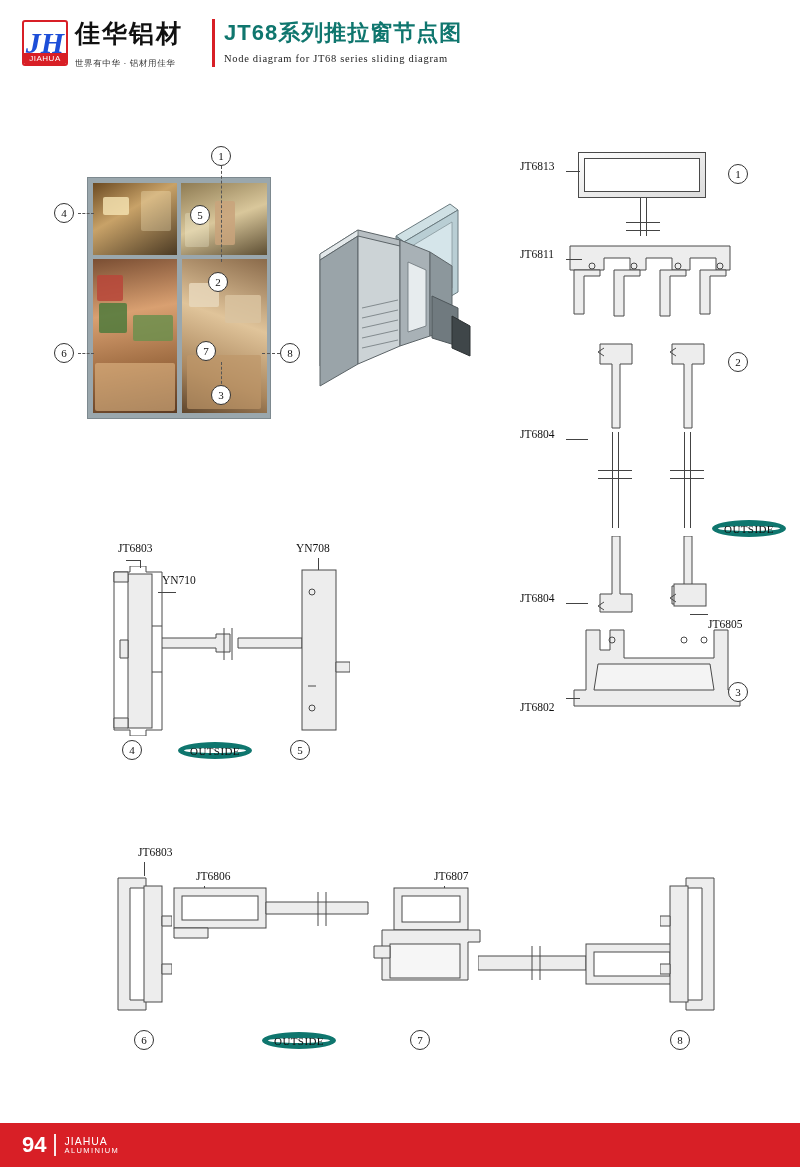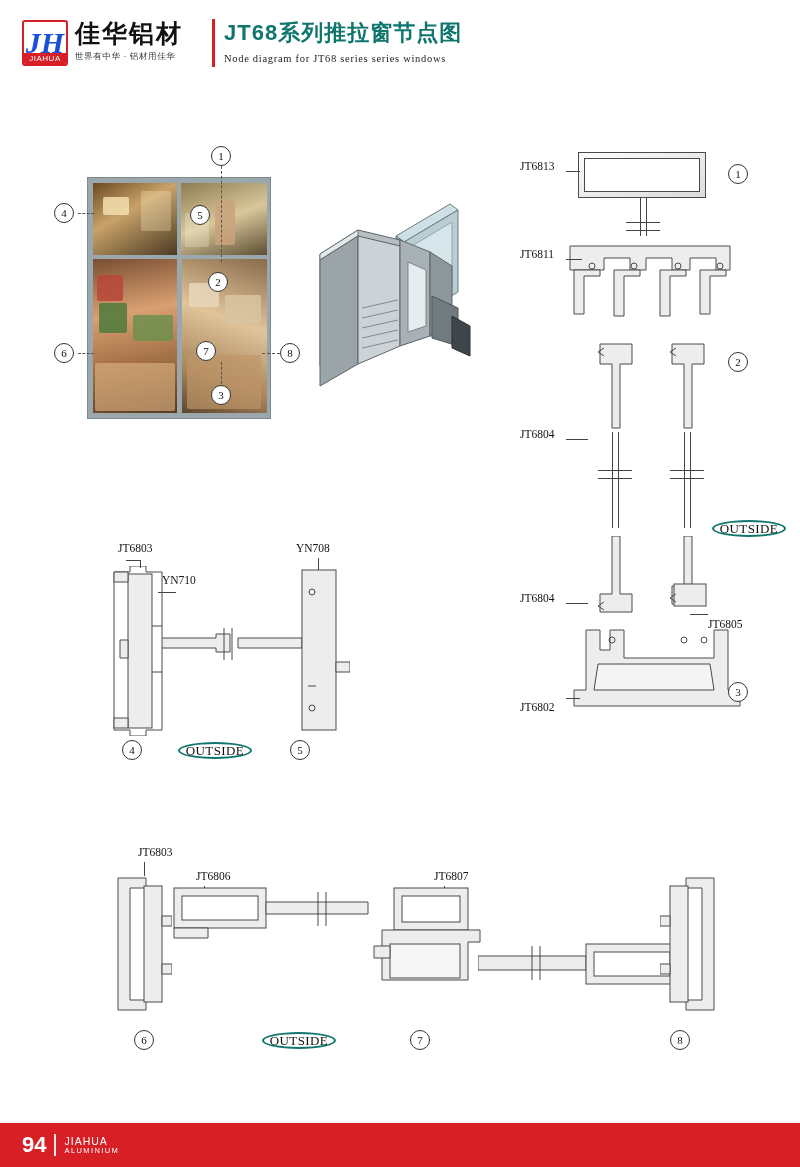--- a/index.html
+++ b/index.html
@@ -41,21 +41,21 @@
     font-family: "Liberation Sans", sans-serif;
   }
   .logo-text { margin-left: 7px; }
   .logo-text .cn {
     font-size: 25px; font-weight: bold; letter-spacing: 2px; color: #111;
     line-height: 1.05;
     font-family: "Liberation Sans", sans-serif;
     text-align: right;
   }
   .logo-text .en {
-    font-size: 8.5px; color: #333; letter-spacing: .6px; margin-top: 5px;
+    font-size: 8.5px; color: #333; letter-spacing: .6px; margin-top: 12px;
     font-family: "Liberation Sans", sans-serif;
   }
   .hdr-divider {
     position: absolute; left: 212px; top: 19px; width: 3px; height: 48px;
     background: #d81f26;
   }
   .hdr-titles { position: absolute; left: 224px; top: 19px; }
   .hdr-titles .t-cn {
     font-size: 22px; font-weight: bold; color: #0f766e; letter-spacing: 1px;
     font-family: "Liberation Sans", sans-serif; line-height: 1.25;
@@ -86,23 +86,23 @@
     border: 1px solid #333; background: #fff;
     font-size: 11px; color: #111;
     display: flex; align-items: center; justify-content: center;
     font-family: "Liberation Serif", serif;
   }
   .lbl {
     position: absolute; font-size: 11.5px; color: #111;
     font-family: "Liberation Serif", serif; white-space: nowrap;
   }
   .outside {
-    position: absolute; width: 74px; height: 17px; border: 2px solid #0f766e;
+    position: absolute; width: 74px; height: 17px; border: 6px solid #0f766e;
     border-radius: 50%; background: #fff;
-    font-size: 13px; letter-spacing: .4px; color: #111;
+    font-size: 11px; letter-spacing: .4px; color: #111;
     display: flex; align-items: center; justify-content: center;
     font-family: "Liberation Serif", serif;
   }
   .ln { position: absolute; background: #444; }
   .hln { height: 1px; }
   .vln { width: 1px; }
   .dash { position: absolute; border-top: 1px dashed #555; }
   .vdash { position: absolute; border-left: 1px dashed #555; }
 
   
@@ -145,21 +145,21 @@
       <span class="bar">JIAHUA</span>
     </div>
     <div class="logo-text">
       <div class="cn">佳华铝材</div>
       <div class="en">世界有中华  ·  铝材用佳华</div>
     </div>
   </div>
   <div class="hdr-divider"></div>
   <div class="hdr-titles">
     <div class="t-cn">JT68系列推拉窗节点图</div>
-    <div class="t-en">Node  diagram  for  JT68  series  series  windows</div>
+    <div class="t-en">Node  diagram  for  JT68  series  sliding  diagram</div>
   </div>
 </div>
 
 <div class="photo">
   <div class="ph-pane ph-tl">
     <div class="ph-obj" style="left:10px;top:14px;width:26px;height:18px;background:#f2dfae;"></div>
     <div class="ph-obj" style="left:48px;top:8px;width:30px;height:40px;background:rgba(255,240,200,.35);"></div>
   </div>
   <div class="ph-pane ph-tr">
     <div class="ph-obj" style="left:34px;top:18px;width:20px;height:44px;background:#c9a37b;"></div>

